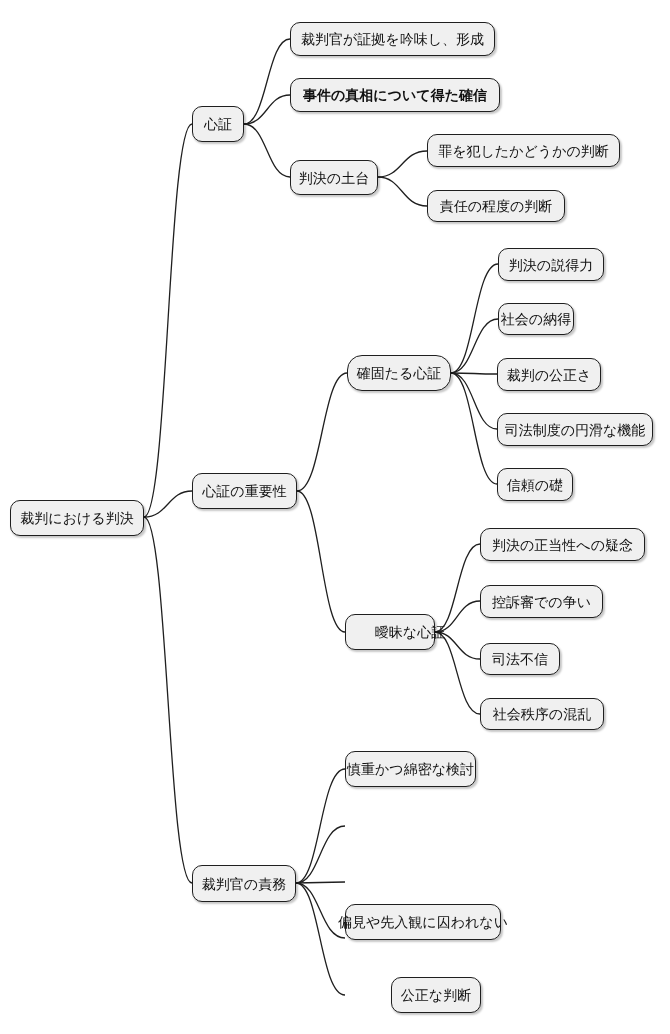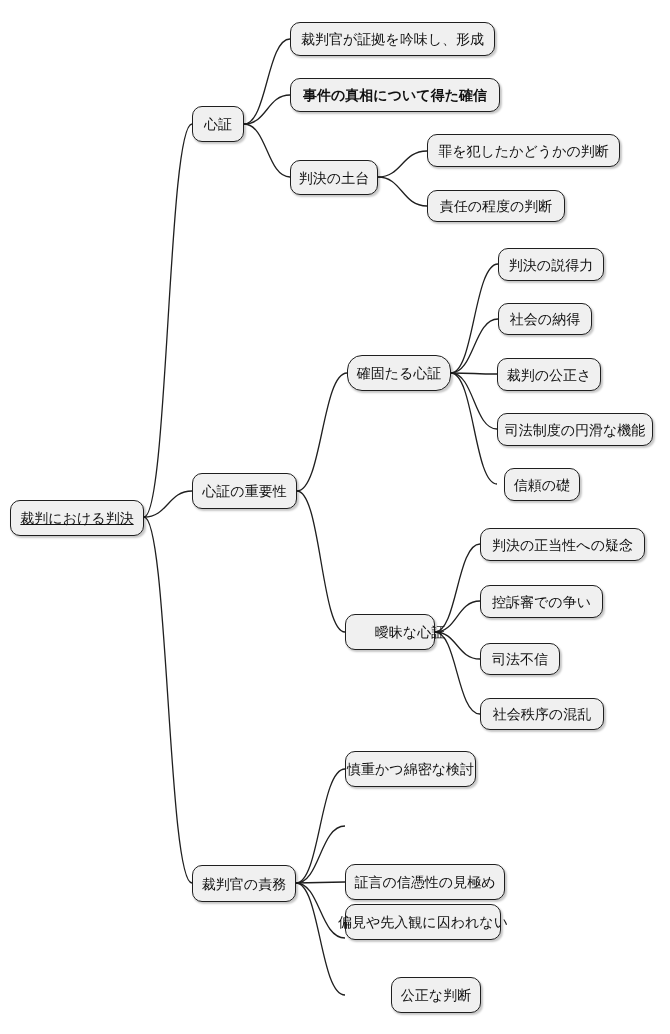--- a/index.html
+++ b/index.html
@@ -69,41 +69,40 @@
     <path d="M435,632 C457,632 457,601 480,601"></path>
     <path d="M435,632 C457,632 457,659 480,659"></path>
     <path d="M435,632 C457,632 457,714 480,714"></path>
     <path d="M296,883 C320,883 320,769 345,769"></path>
     <path d="M296,883 C320,883 320,826 345,826"></path>
     <path d="M296,883 C320,883 320,882 345,882"></path>
     <path d="M296,883 C320,883 320,938 345,938"></path>
     <path d="M296,883 C320,883 320,995 345,995"></path>
   </svg>
 
-  <div class="node" style="left:10px;  top:500px; width:134px; height:36px;text-decoration:underline;">裁判における判決</div>
+  <div class="node" style="left:10px;  top:500px; width:134px; height:36px;">裁判における判決</div>
 
   <div class="node" style="left:192px; top:106px; width:52px;  height:36px;">心証</div>
   <div class="node" style="left:290px; top:22px;  width:205px; height:34px;">裁判官が証拠を吟味し、形成</div>
   <div class="node" style="left:290px; top:78px;  width:210px; height:34px;font-weight:bold;">事件の真相について得た確信</div>
   <div class="node" style="left:290px; top:160px; width:88px;  height:35px;">判決の土台</div>
   <div class="node" style="left:427px; top:134px; width:193px; height:33px;">罪を犯したかどうかの判断</div>
   <div class="node" style="left:427px; top:190px; width:138px; height:32px;">責任の程度の判断</div>
 
   <div class="node" style="left:192px; top:473px; width:105px; height:36px;">心証の重要性</div>
   <div class="node" style="left:347px; top:355px; width:104px; height:36px;border-radius:15px;">確固たる心証</div>
   <div class="node" style="left:498px; top:248px; width:106px; height:33px;">判決の説得力</div>
-  <div class="node" style="left:498px; top:303px; width:94px;  height:32px;">社会の納得</div>
+  <div class="node" style="left:498px; top:303px; width:76px;  height:32px;">社会の納得</div>
   <div class="node" style="left:497px; top:358px; width:104px; height:33px;">裁判の公正さ</div>
   <div class="node" style="left:497px; top:413px; width:156px; height:33px;">司法制度の円滑な機能</div>
-  <div class="node" style="left:497px; top:468px; width:76px;  height:33px;margin-left:7px;">信頼の礎</div>
+  <div class="node" style="left:497px; top:468px; width:76px;  height:33px;">信頼の礎</div>
   <div class="node" style="left:345px; top:614px; width:90px;  height:36px;padding-left:44px;">曖昧な心証</div>
   <div class="node" style="left:480px; top:528px; width:165px; height:33px;">判決の正当性への疑念</div>
   <div class="node" style="left:480px; top:585px; width:123px; height:33px;">控訴審での争い</div>
   <div class="node" style="left:480px; top:643px; width:80px;  height:32px;">司法不信</div>
   <div class="node" style="left:480px; top:698px; width:124px; height:32px;">社会秩序の混乱</div>
 
   <div class="node" style="left:192px; top:865px; width:104px; height:37px;">裁判官の責務</div>
   <div class="node" style="left:345px; top:751px; width:131px; height:36px;">慎重かつ綿密な検討</div>
-  <div class="node" style="left:345px; top:864px; width:160px; height:36px;">証言の信憑性の見極め</div>
   <div class="node" style="left:345px; top:904px; width:156px; height:36px;">偏見や先入観に囚われない</div>
   <div class="node" style="left:345px; top:977px; width:90px;  height:36px;margin-left:46px;">公正な判断</div>
 
 </div>
 
 </body></html>

